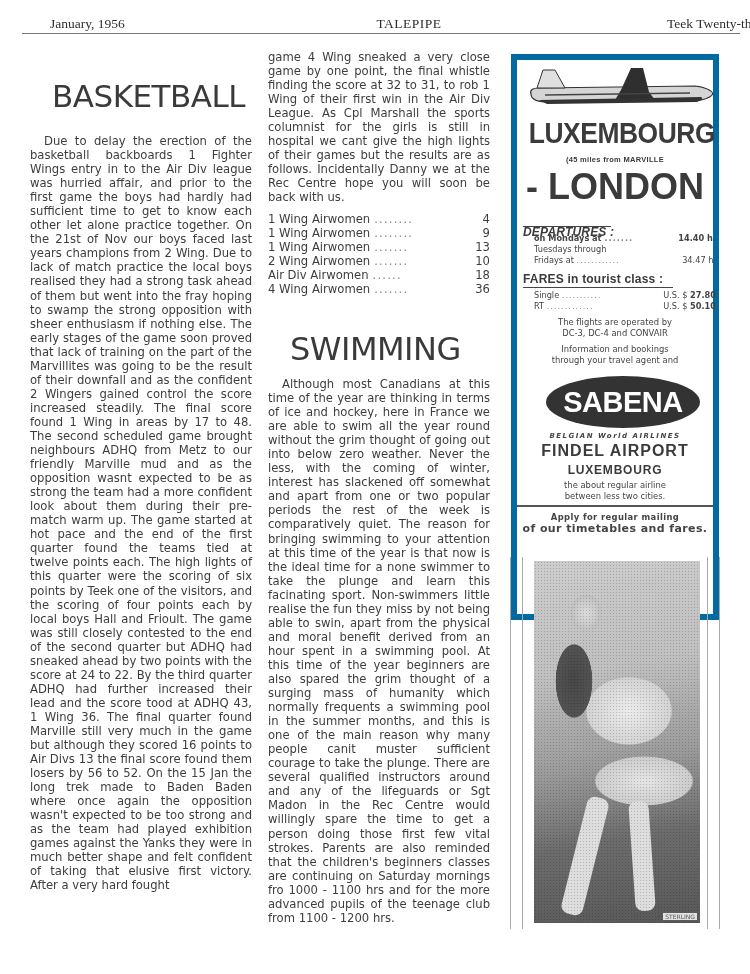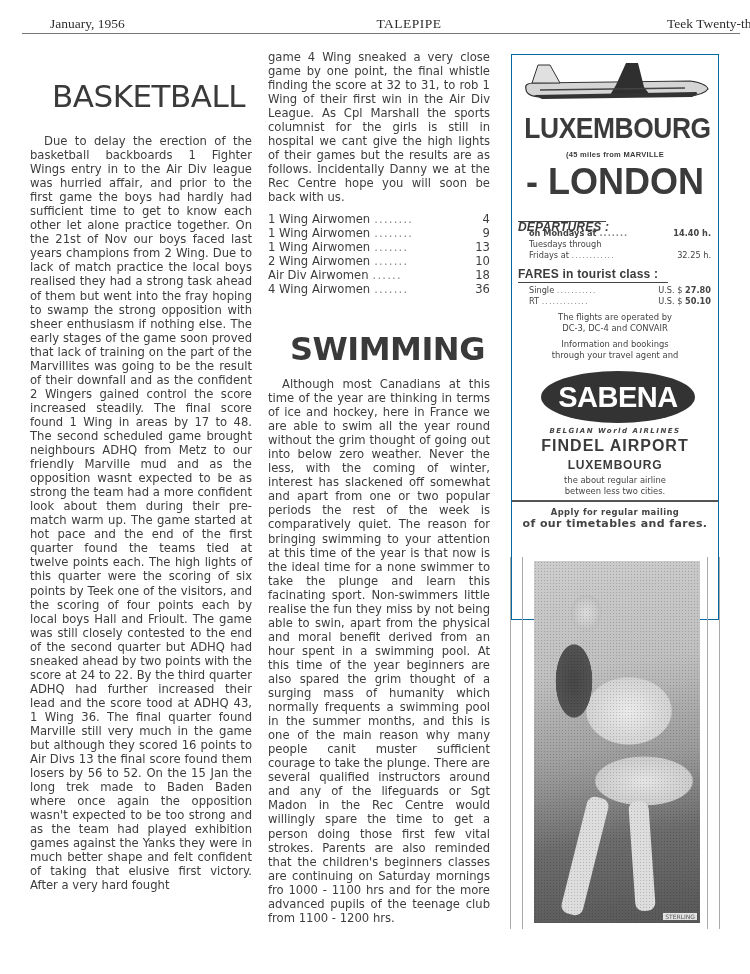--- a/index.html
+++ b/index.html
@@ -17,31 +17,31 @@
   .col { position: absolute; font-size: 11.6px; line-height: 14.05px; color: #3d3d3d; }
   .col p { text-align: justify; text-align-last: left; }
   .col p.indent { text-indent: 14px; }
 
   #col-left { left: 30px; top: 134px; width: 222px; }
   #col-mid { left: 268px; top: 50px; width: 222px; }
 
   .section-title { position: absolute; font-family: "DejaVu Sans", sans-serif;
     font-weight: normal; color: #3a3a3a; letter-spacing: -0.5px; }
   #title-basketball { left: 52px; top: 78px; font-size: 31px; }
-  #title-swimming { left: 290px; top: 330px; font-size: 32px; font-weight: bold; }
+  #title-swimming { left: 290px; top: 330px; font-size: 32px; }
 
   .results { margin-top: 7px; }
   .results .row { display: flex; justify-content: space-between; height: 14px; }
   .results .lbl { white-space: nowrap; }
   .results .dots { color: #888; letter-spacing: 1.2px; margin-left: 4px; flex: 1; overflow: hidden; white-space: nowrap; }
   .results .val { width: 26px; text-align: right; }
 
   
   #ad { position: absolute; left: 511px; top: 54px; width: 208px; height: 566px;
-    border: 1px solid #0369a1; background: #fff; }
+    border: 6px solid #0369a1; background: #fff; }
   .plane { position: absolute; left: 8px; top: 4px; width: 190px; height: 46px; }
   .ad-big { position: absolute; width: 100%; text-align: center; font-family: "Liberation Sans", sans-serif;
     font-weight: bold; color: #3b3b3b; }
   #ad-lux { top: 56px; font-size: 30px; letter-spacing: -0.5px; transform: scaleX(0.88); }
   #ad-sub { top: 95px; font-size: 7.5px; letter-spacing: 0.3px; }
   #ad-london { top: 106px; font-size: 36px; letter-spacing: 0px; }
   .ad-head { position: absolute; left: 6px; font-family: "Liberation Sans", sans-serif; font-weight: bold;
     color: #3b3b3b; font-size: 12px; letter-spacing: 0.2px; }
   #ad-dep { top: 165px; font-style: italic; }
   #ad-dep-rule { position: absolute; left: 6px; top: 166px; width: 88px; height: 1px; background: #444; }
@@ -143,21 +143,21 @@
     <path d="M14 36 L176 33 Q180 35 172 38 L22 40 Z" fill="#333"></path>
   </svg>
   <div class="ad-big" id="ad-lux">LUXEMBOURG</div>
   <div class="ad-big" id="ad-sub">(45 miles from MARVILLE</div>
   <div class="ad-big" id="ad-london">- LONDON</div>
 
   <div class="ad-head" id="ad-dep">DEPARTURES :</div>
   <div id="ad-dep-rule"></div>
   <div class="ad-row" style="top:173px;font-weight:bold;"><span>on Mondays at</span> <span class="dots">.......</span><span class="r">14.40 h.</span></div>
   <div class="ad-row" style="top:184px;"><span>Tuesdays through</span></div>
-  <div class="ad-row" style="top:195px;"><span>Fridays at</span> <span class="dots">............</span><span class="r">32.25 h.</span></div>
+  <div class="ad-row" style="top:195px;"><span>Fridays at</span> <span class="dots">............</span><span class="r">34.47 h.</span></div>
 
   <div class="ad-head" id="ad-fares">FARES in tourist class :</div>
   <div id="ad-fares-rule"></div>
   <div class="ad-row" style="top:230px;"><span>Single</span> <span class="dots">...........</span><span class="r"><span>U.S. $</span> <b>27.80</b></span></div>
   <div class="ad-row" style="top:241px;"><span>RT</span> <span class="dots">.............</span><span class="r"><span>U.S. $</span> <b>50.10</b></span></div>
 
   <div class="ad-center" style="top:257px;">The flights are operated by</div>
   <div class="ad-center" style="top:268px;">DC-3, DC-4 and CONVAIR</div>
   <div class="ad-center" style="top:284px;">Information and bookings</div>
   <div class="ad-center" style="top:295px;">through your travel agent and</div>

